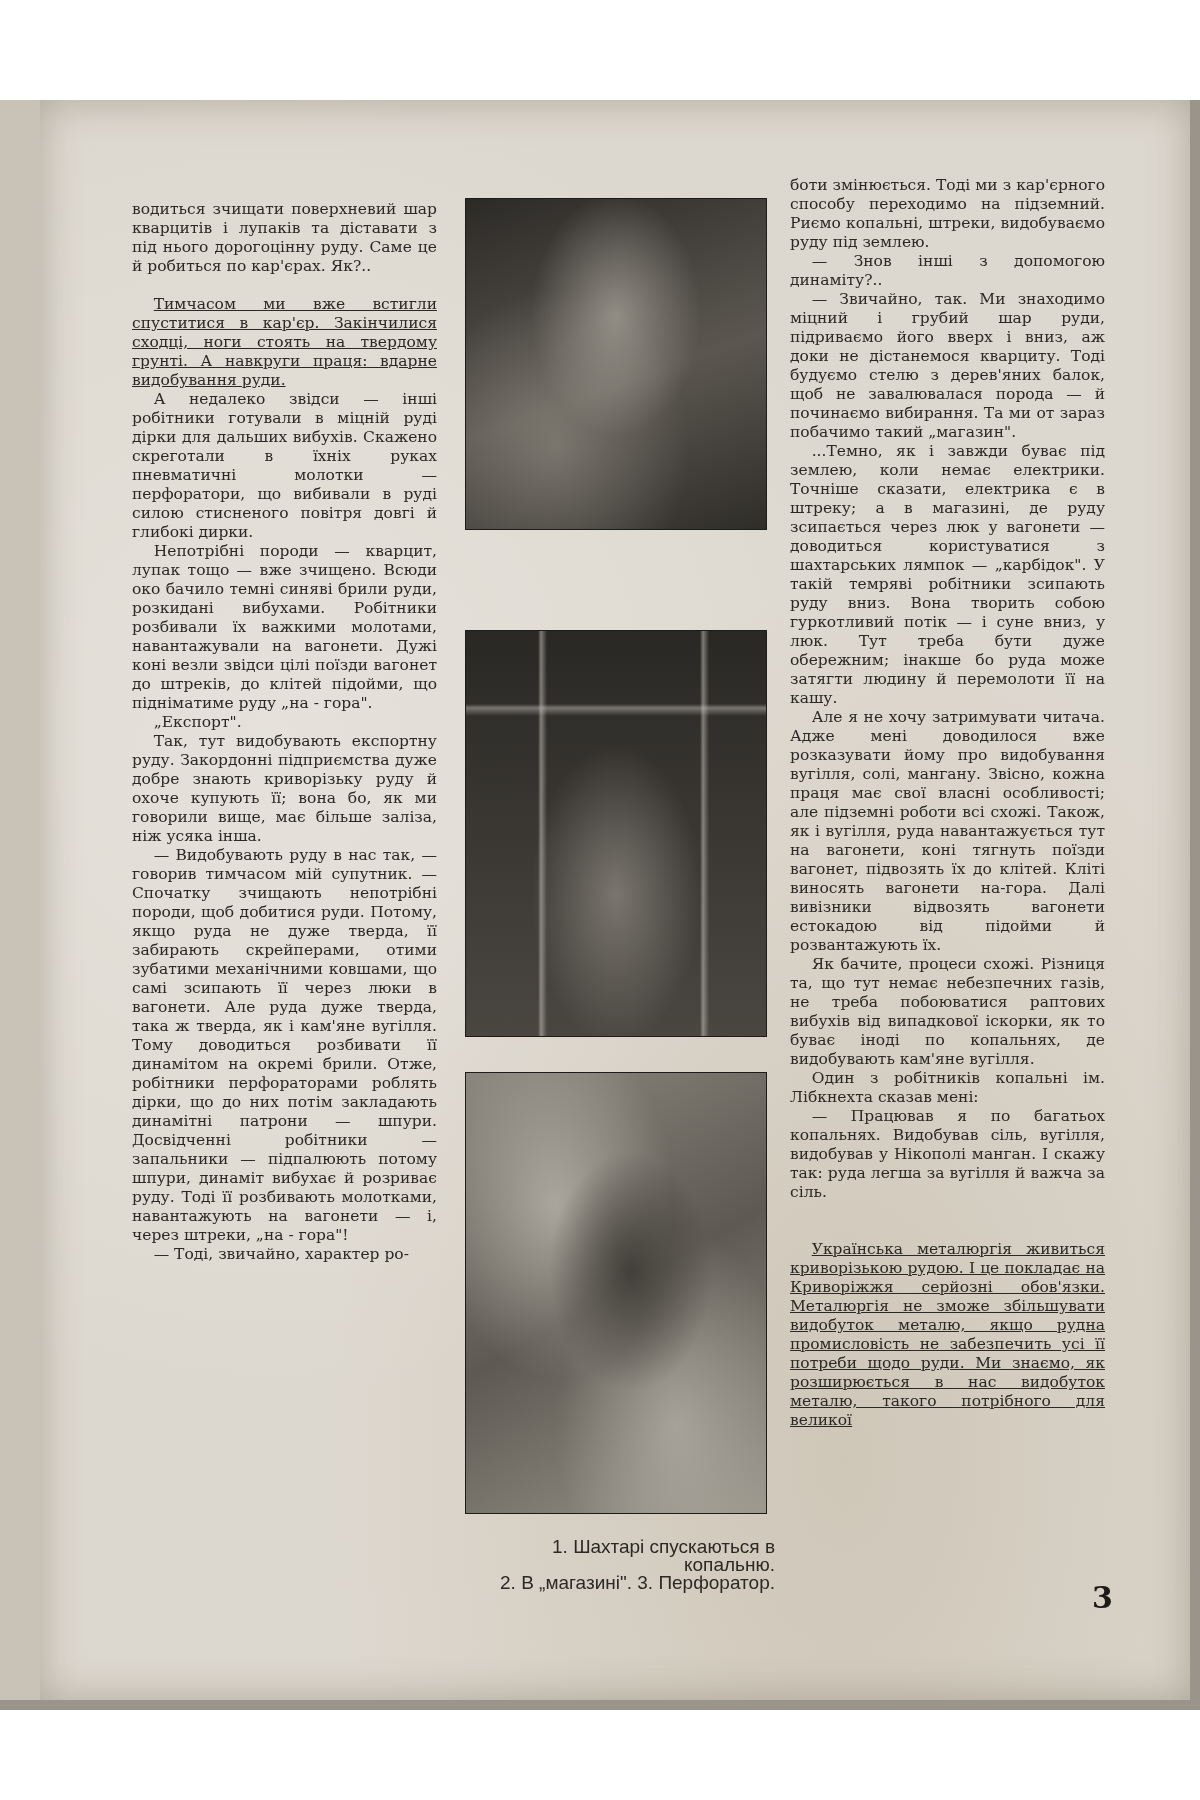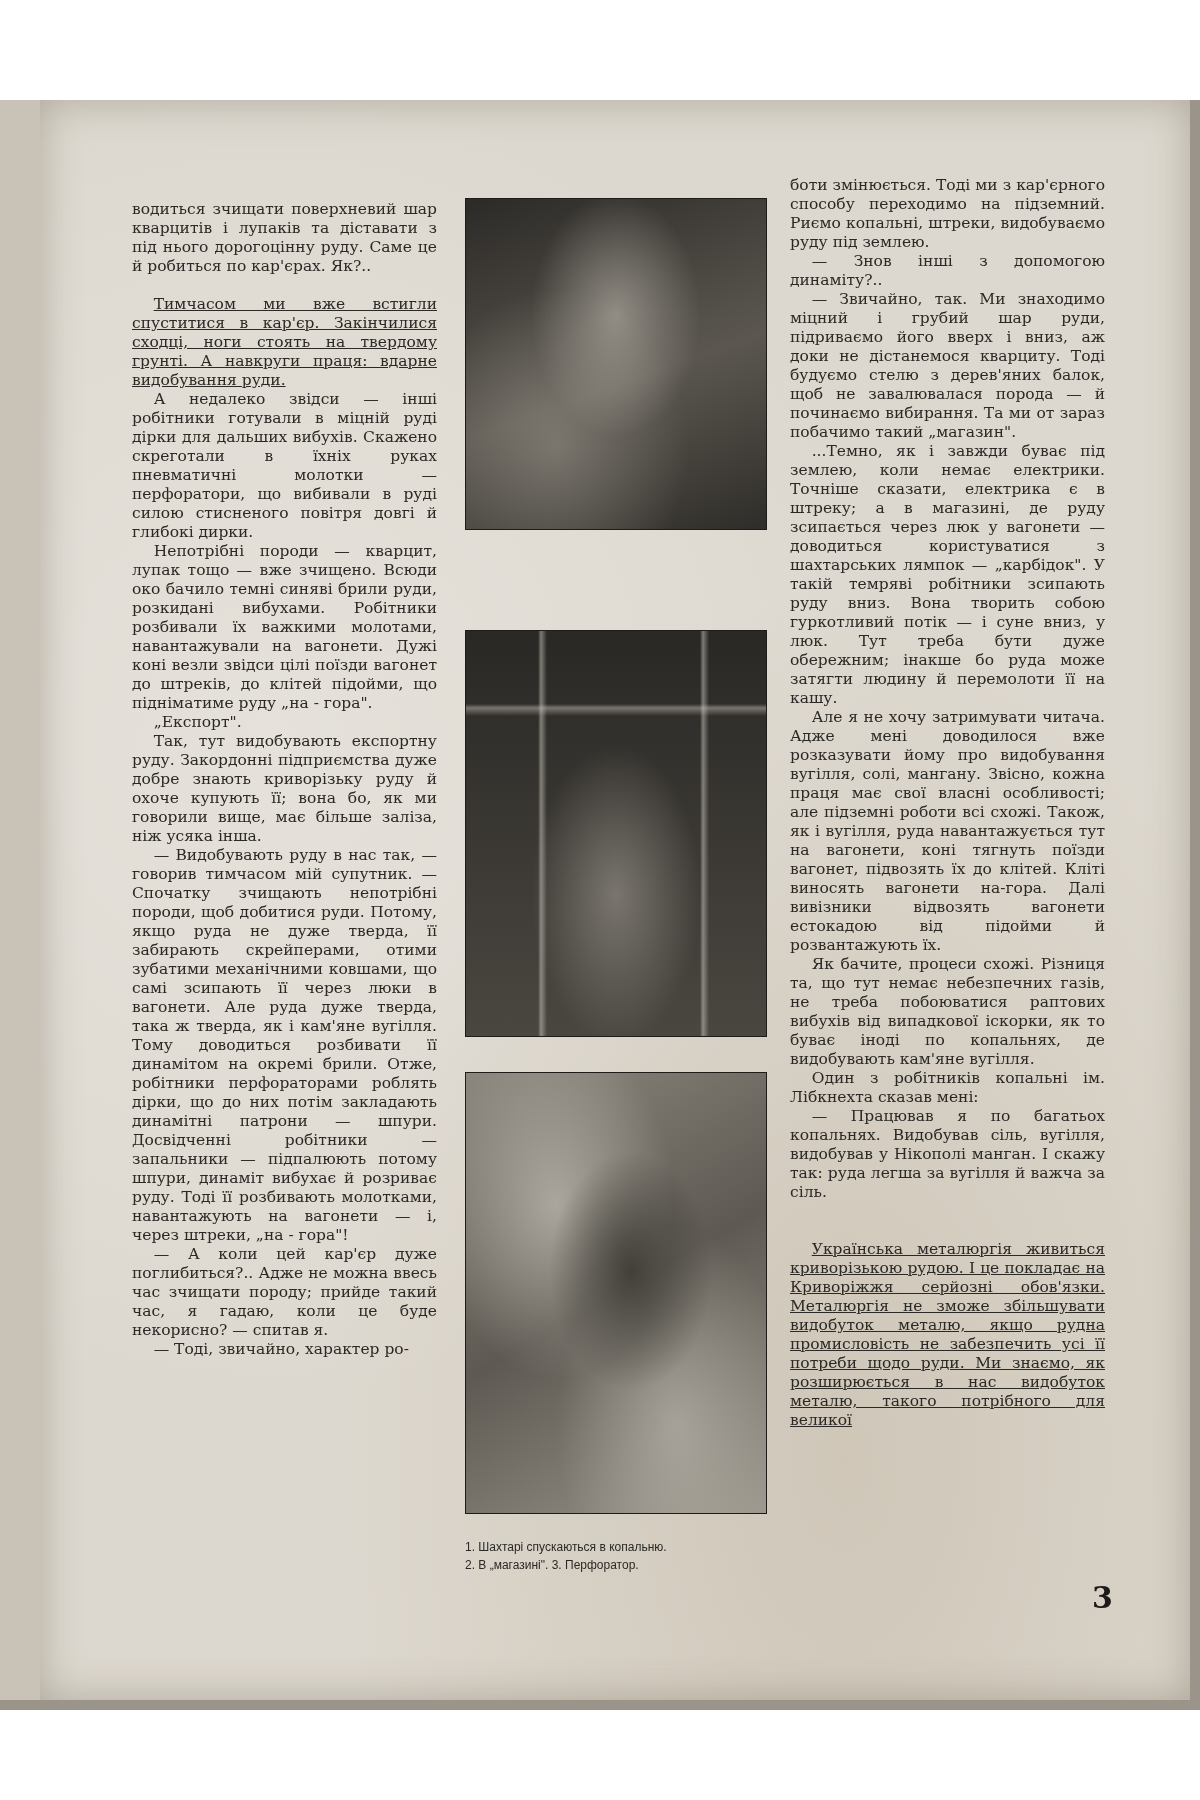--- a/index.html
+++ b/index.html
@@ -46,22 +46,22 @@
   }
   .photo-3 { top: 1072px; height: 440px;
     background-image:
       radial-gradient(ellipse at 55% 45%, rgba(60,58,52,0.9), transparent 35%),
       radial-gradient(ellipse at 30% 30%, rgba(210,205,195,0.6), transparent 40%),
       radial-gradient(ellipse at 70% 80%, rgba(200,195,185,0.55), transparent 40%),
       linear-gradient(150deg, #8c877e, #5e5a53 50%, #9a958b);
   }
   .caption {
     position: absolute; left: 465px; top: 1538px; width: 310px;
-    text-align: left; color: #2b2925;
-    font-family: "Liberation Sans", sans-serif; font-size: 12px; line-height: 18px;
+    text-align: right; color: #2b2925;
+    font-family: "Liberation Sans", sans-serif; font-size: 19px; line-height: 18px;
   }
   .page-number {
     position: absolute; left: 1092px; top: 1580px;
     font-family: "DejaVu Serif", serif; font-weight: bold; font-size: 30px; color: #1d1b18;
   }
 </style>
 </head>
 <body>
 
 <div class="frame"></div>
@@ -70,21 +70,20 @@
 <div class="page"></div>
 
 <div class="col col-left">
   <p class="noindent">водиться зчищати поверхневий шар кварцитів і лупаків та діставати з під нього дорогоцінну руду. Саме це й робиться по кар'єрах. Як?..</p>
   <p class="gap">Тимчасом ми вже встигли спуститися в кар'єр. Закінчилися сходці, ноги стоять на твердому грунті. А навкруги праця: вдарне видобування руди.</p>
   <p>А недалеко звідси — інші робітники готували в міцній руді дірки для дальших вибухів. Скажено скреготали в їхніх руках пневматичні молотки — перфоратори, що вибивали в руді силою стисненого повітря довгі й глибокі дирки.</p>
   <p>Непотрібні породи — кварцит, лупак тощо — вже зчищено. Всюди око бачило темні синяві брили руди, розкидані вибухами. Робітники розбивали їх важкими молотами, навантажували на вагонети. Дужі коні везли звідси цілі поїзди вагонет до штреків, до клітей підойми, що підніматиме руду „на - гора".</p>
   <p>„Експорт".</p>
   <p>Так, тут видобувають експортну руду. Закордонні підприємства дуже добре знають криворізьку руду й охоче купують її; вона бо, як ми говорили вище, має більше заліза, ніж усяка інша.</p>
   <p>— Видобувають руду в нас так, — говорив тимчасом мій супутник. — Спочатку зчищають непотрібні породи, щоб добитися руди. Потому, якщо руда не дуже тверда, її забирають скрейперами, отими зубатими механічними ковшами, що самі зсипають її через люки в вагонети. Але руда дуже тверда, така ж тверда, як і кам'яне вугілля. Тому доводиться розбивати її динамітом на окремі брили. Отже, робітники перфораторами роблять дірки, що до них потім закладають динамітні патрони — шпури. Досвідченні робітники — запальники — підпалюють потому шпури, динаміт вибухає й розриває руду. Тоді її розбивають молотками, навантажують на вагонети — і, через штреки, „на - гора"!</p>
-  <p>— А коли цей кар'єр дуже поглибиться?.. Адже не можна ввесь час зчищати породу; прийде такий час, я гадаю, коли це буде некорисно? — спитав я.</p>
   <p>— Тоді, звичайно, характер ро-</p>
 </div>
 
 <div class="photo photo-1"></div>
 <div class="photo photo-2"></div>
 <div class="photo photo-3"></div>
 
 <div class="caption">
   <div>1. Шахтарі спускаються в копальню.</div>
   <div>2. В „магазині". 3. Перфоратор.</div>

